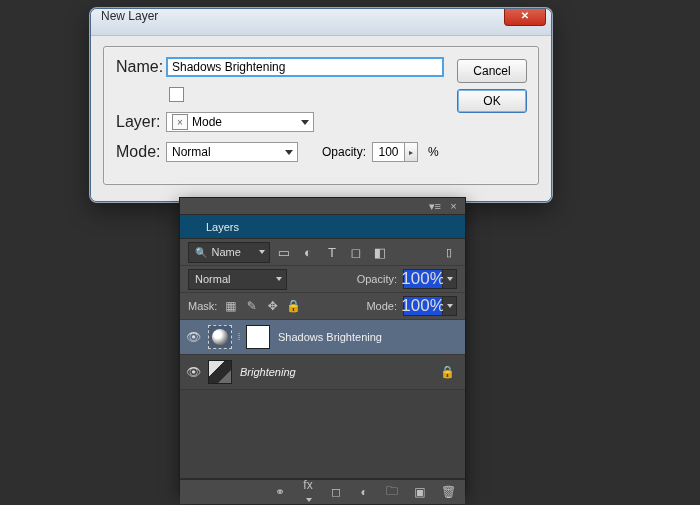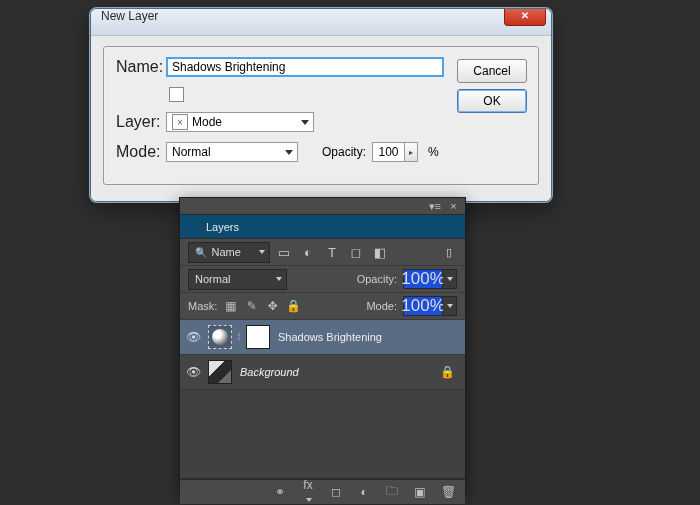--- a/index.html
+++ b/index.html
@@ -188,21 +188,21 @@
       <span class="thumbwrap">
         <span class="adj-thumb"></span>
         <span class="link-dot">⁞</span>
         <span class="mask-thumb"></span>
       </span>
       <span class="lname">Shadows Brightening</span>
     </div>
     <div class="layer bg">
       <span class="eye">👁</span>
       <span class="bg-thumb"></span>
-      <span class="lname">Background</span>
+      <span class="lname">Brightening</span>
       <span class="lock-right">🔒</span>
     </div>
     <div class="layers-blank"></div>
   </div>
 
   <div class="p-foot">
     <span class="f-ico">⚭</span>
     <span class="f-ico">fx<span class="smallarw"></span></span>
     <span class="f-ico">◻</span>
     <span class="f-ico">◐</span>

